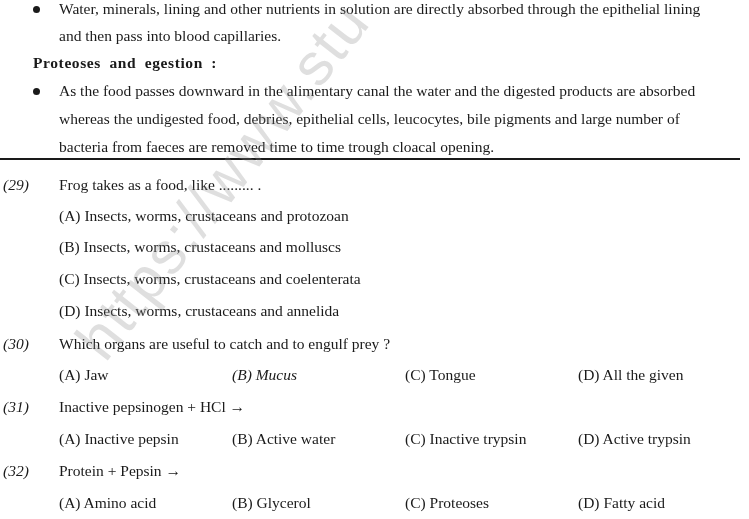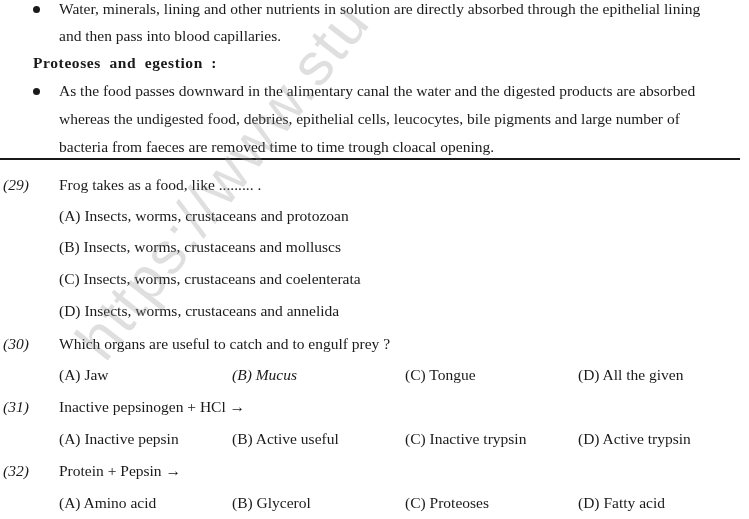--- a/index.html
+++ b/index.html
@@ -106,21 +106,21 @@
     <span class="opt" style="left:59px; top:365px;">(A) Jaw</span>
     <span class="opt" style="left:232px; top:365px;font-style:italic;">(B) Mucus</span>
     <span class="opt" style="left:405px; top:365px;">(C) Tongue</span>
     <span class="opt" style="left:578px; top:365px;">(D) All the given</span>
   </div>
 
   <div>
     <span class="qnum" style="top:397px;">(31)</span>
     <span class="qtext" style="top:397px;">Inactive pepsinogen + HCl →</span>
     <span class="opt" style="left:59px; top:429px;">(A) Inactive pepsin</span>
-    <span class="opt" style="left:232px; top:429px;">(B) Active useful</span>
+    <span class="opt" style="left:232px; top:429px;">(B) Active water</span>
     <span class="opt" style="left:405px; top:429px;">(C) Inactive trypsin</span>
     <span class="opt" style="left:578px; top:429px;">(D) Active trypsin</span>
   </div>
 
   <div>
     <span class="qnum" style="top:461px;">(32)</span>
     <span class="qtext" style="top:461px;">Protein + Pepsin →</span>
     <span class="opt" style="left:59px; top:493px;">(A) Amino acid</span>
     <span class="opt" style="left:232px; top:493px;">(B) Glycerol</span>
     <span class="opt" style="left:405px; top:493px;">(C) Proteoses</span>

